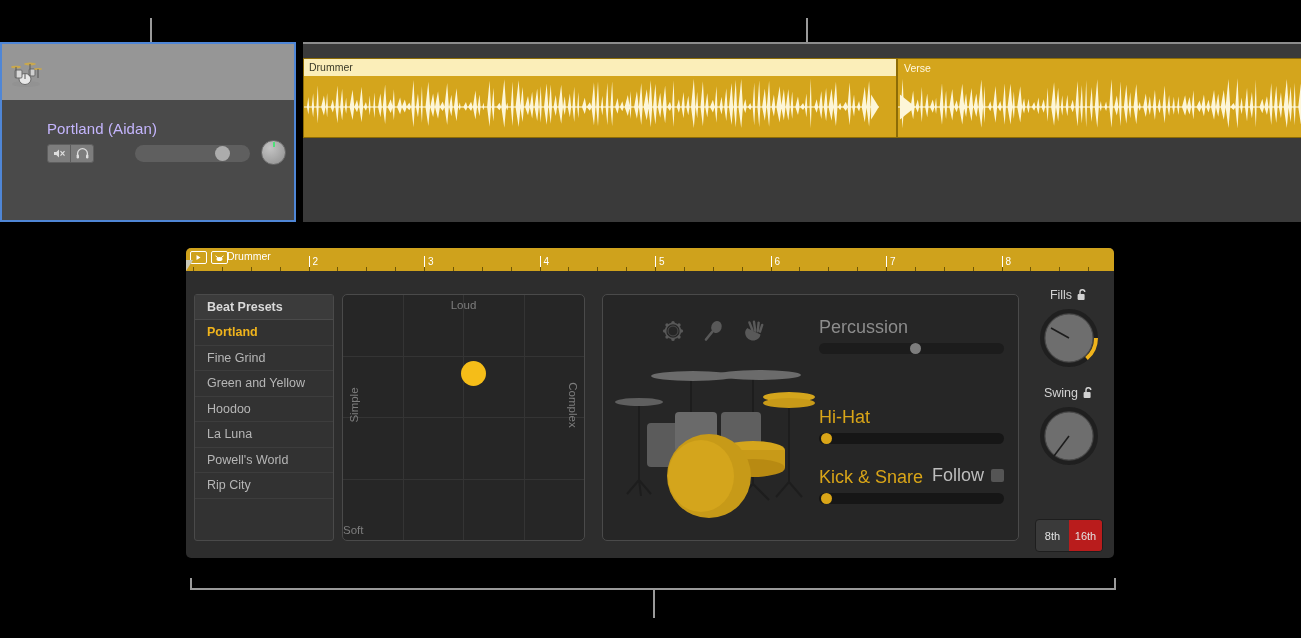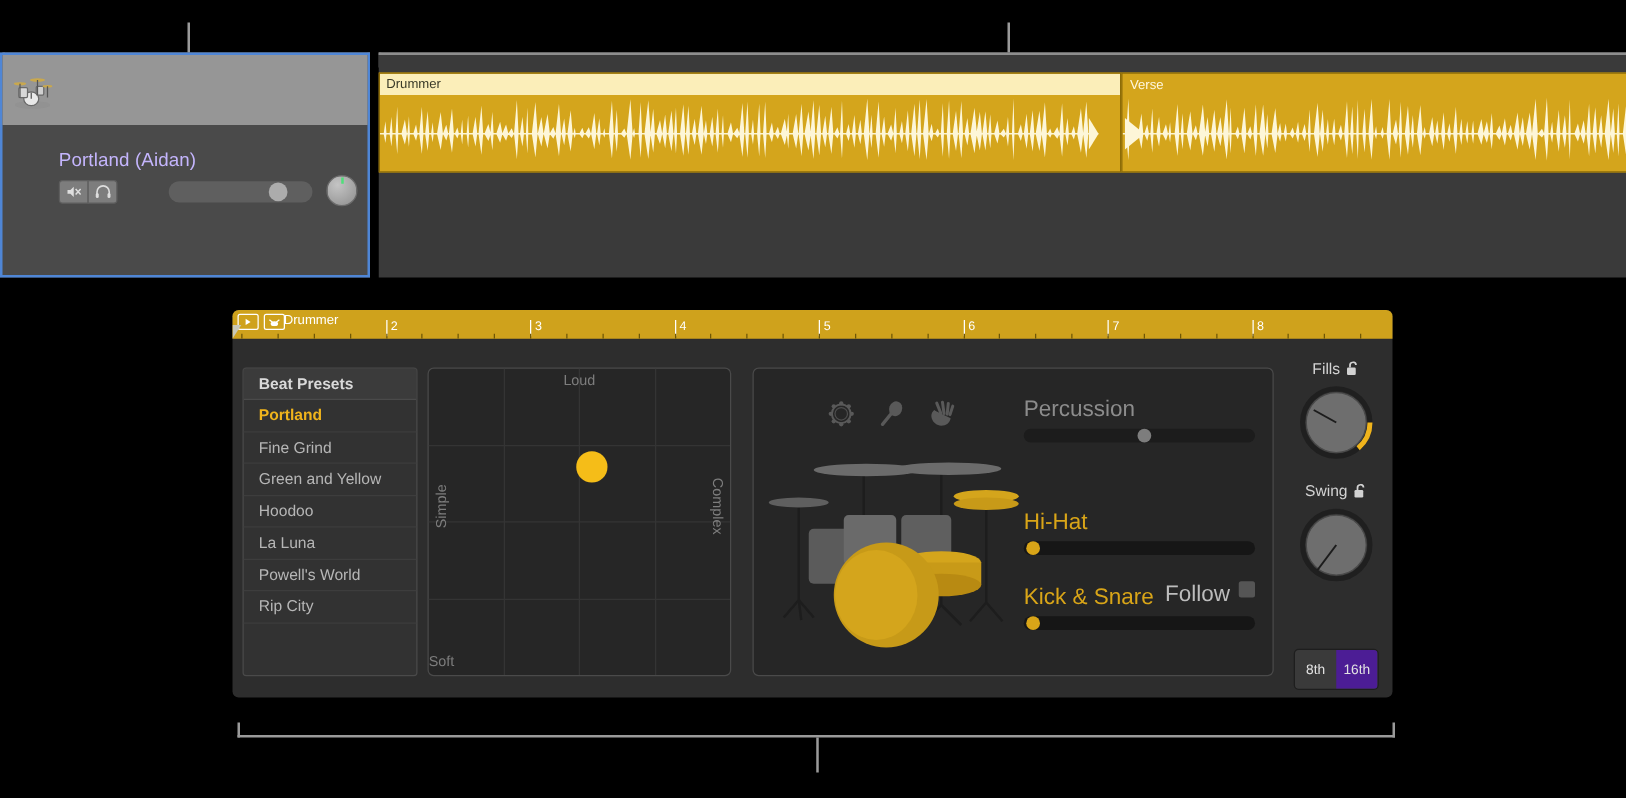--- a/index.html
+++ b/index.html
@@ -90,33 +90,33 @@
   #perc-icons{position:absolute;left:58px;top:24px;display:flex;gap:16px;align-items:center;}
   #drumkit-art{position:absolute;left:10px;top:55px;width:220px;height:180px;}
 
   .sl-group{position:absolute;right:14px;width:185px;}
   .sl-label{font-size:18px;margin-bottom:5px;}
   .sl-track{height:11px;border-radius:6px;position:relative;}
   .sl-thumb{position:absolute;top:0;width:11px;height:11px;border-radius:50%;}
   #sl-perc{top:22px;}
   #sl-hihat{top:112px;}
   #sl-kick{top:172px;}
-  #follow-box{position:absolute;right:0;top:-2px;display:flex;gap:7px;}
+  #follow-box{position:absolute;right:0;top:-2px;display:flex;align-items:center;gap:7px;}
   #follow-chk{width:13px;height:13px;border-radius:2px;background:#555;}
 
   #knobs{position:absolute;left:845px;top:40px;width:76px;height:250px;}
   .knob-lab{text-align:center;font-size:12.5px;color:#d2d2d2;margin-bottom:4px;
       display:flex;align-items:center;justify-content:center;gap:5px;}
   .knob{width:64px;height:64px;margin:0 auto;position:relative;}
   #seg{position:absolute;left:4px;top:231px;width:68px;height:33px;
       background:#3a3a3a;border-radius:4px;display:flex;overflow:hidden;
       border:1px solid #1e1e1e;box-sizing:border-box;}
   .seg-btn{flex:1;display:flex;align-items:center;justify-content:center;
       font-size:11px;color:#e2e2e2;}
-  .seg-btn.on{background:#4c1d95;}
+  .seg-btn.on{background:#b91c1c;}
 </style>
 </head>
 <body>
 
 <div class="callout">
   <div class="br-line" style="left:2px;top:42px;width:294px;height:2px;"></div>
   <div class="br-line" style="left:2px;top:42px;width:2px;height:12px;"></div>
   <div class="br-line" style="left:294px;top:42px;width:2px;height:12px;"></div>
   <div class="br-line" style="left:150px;top:18px;width:2px;height:25px;"></div>
 </div>

